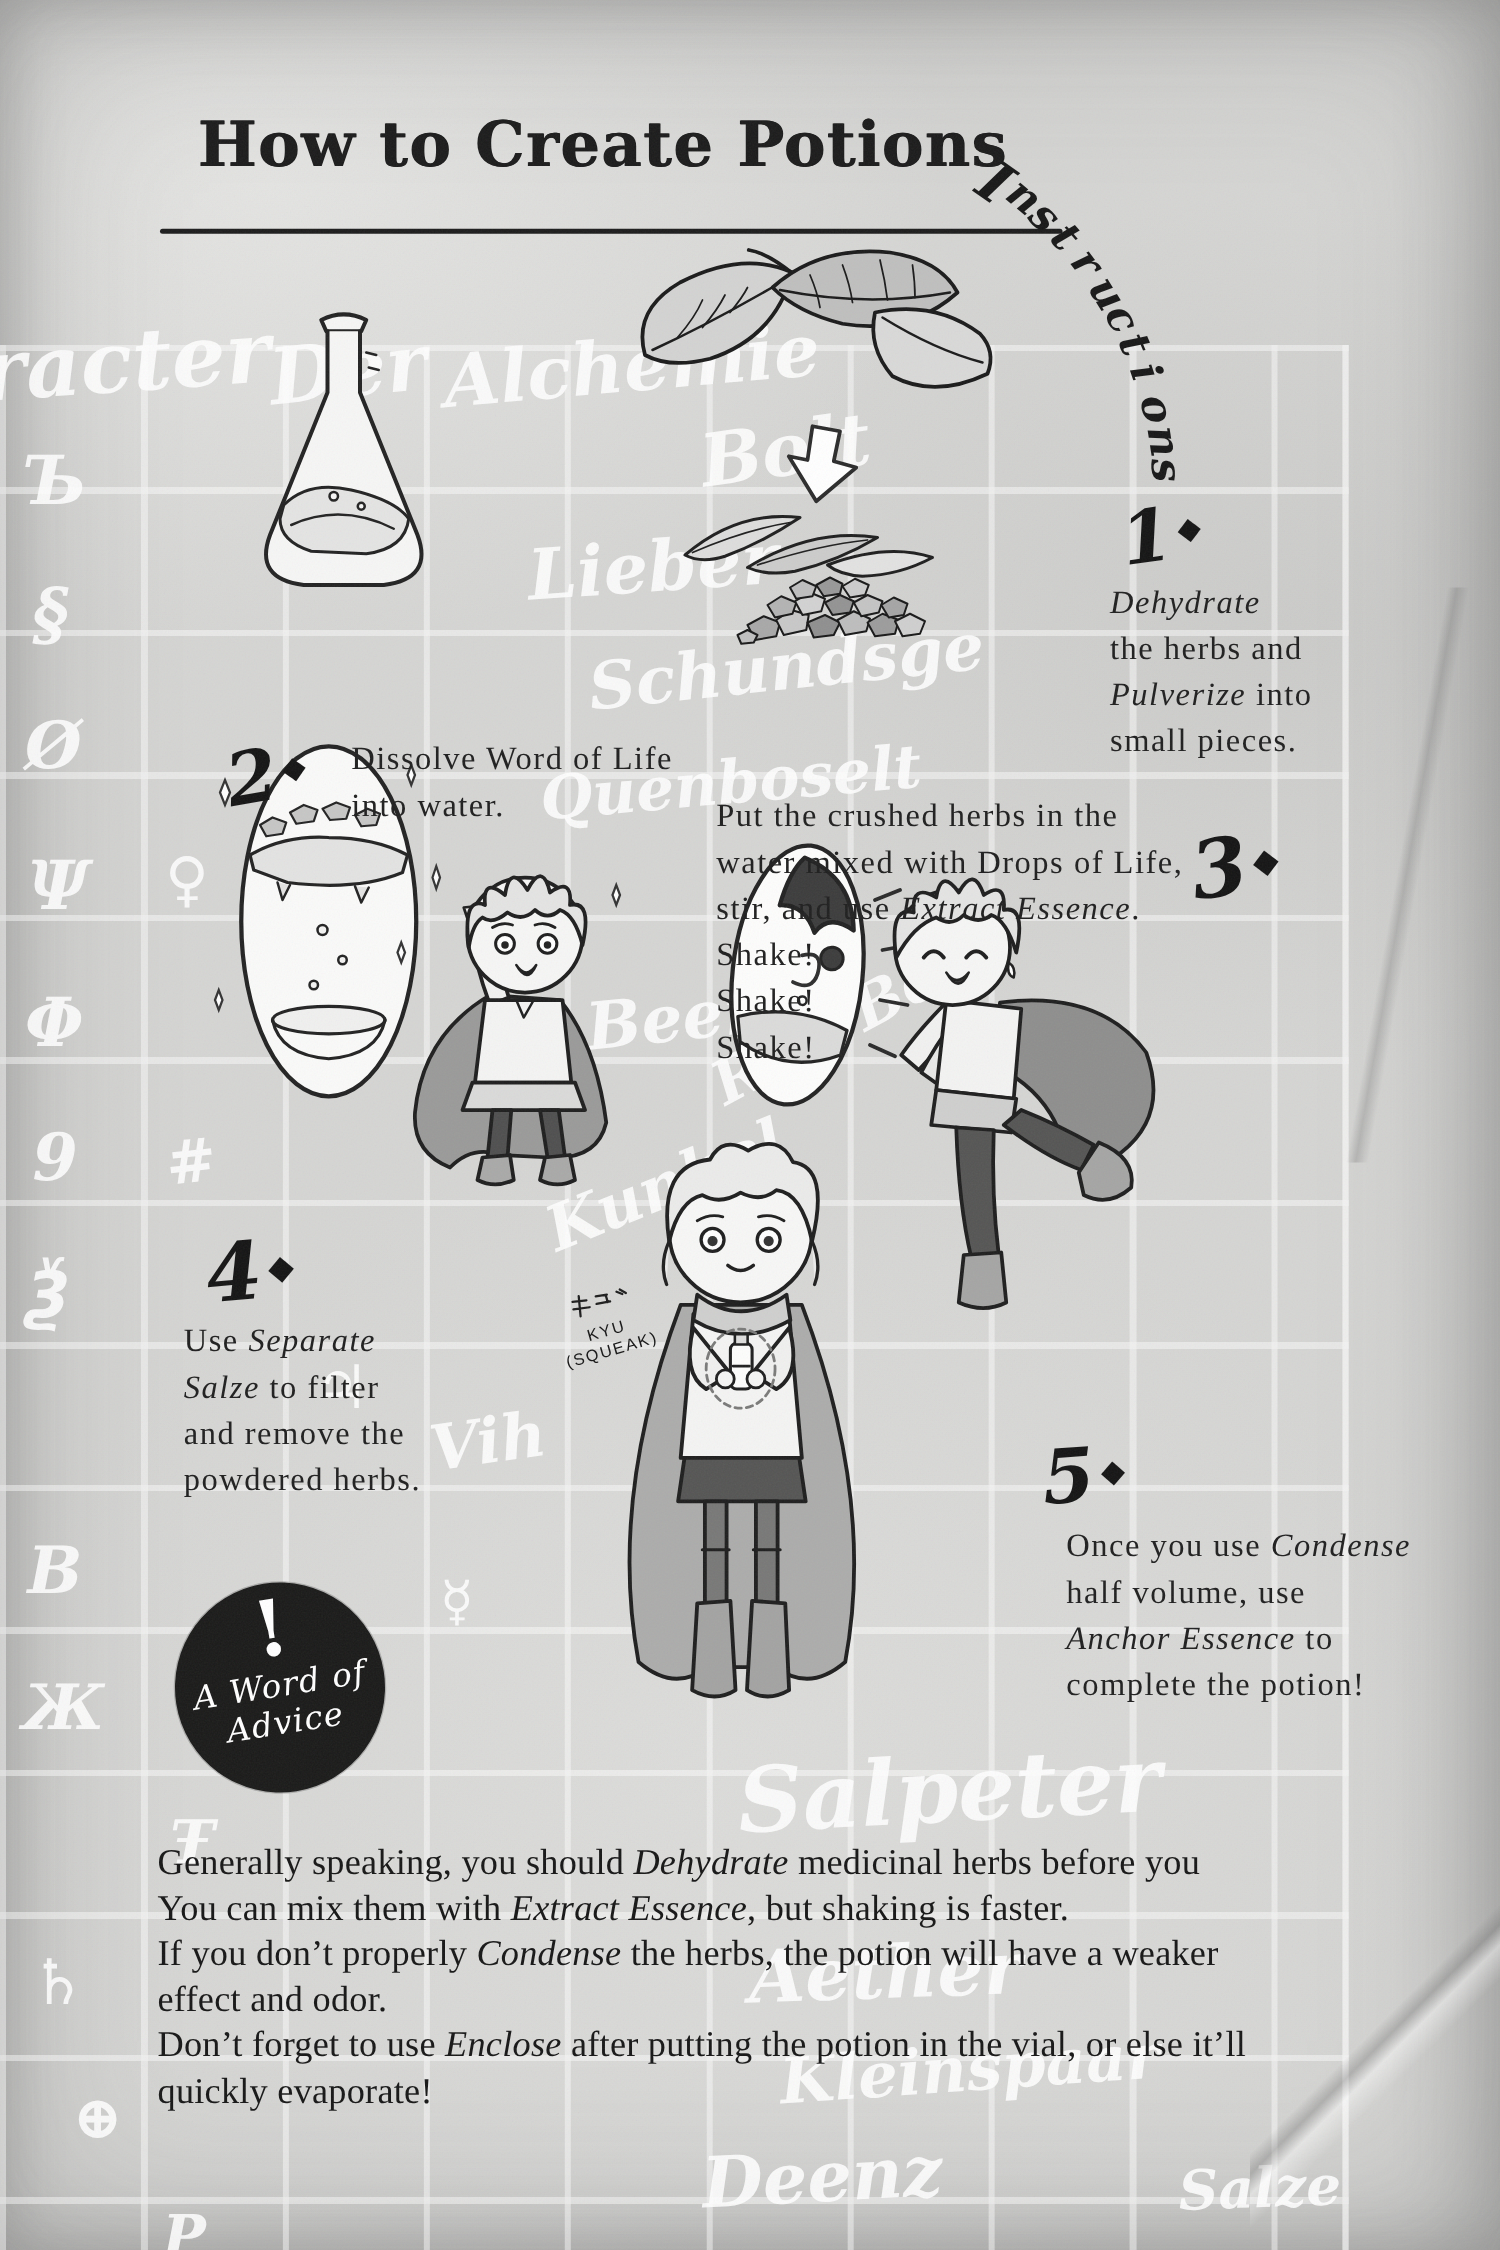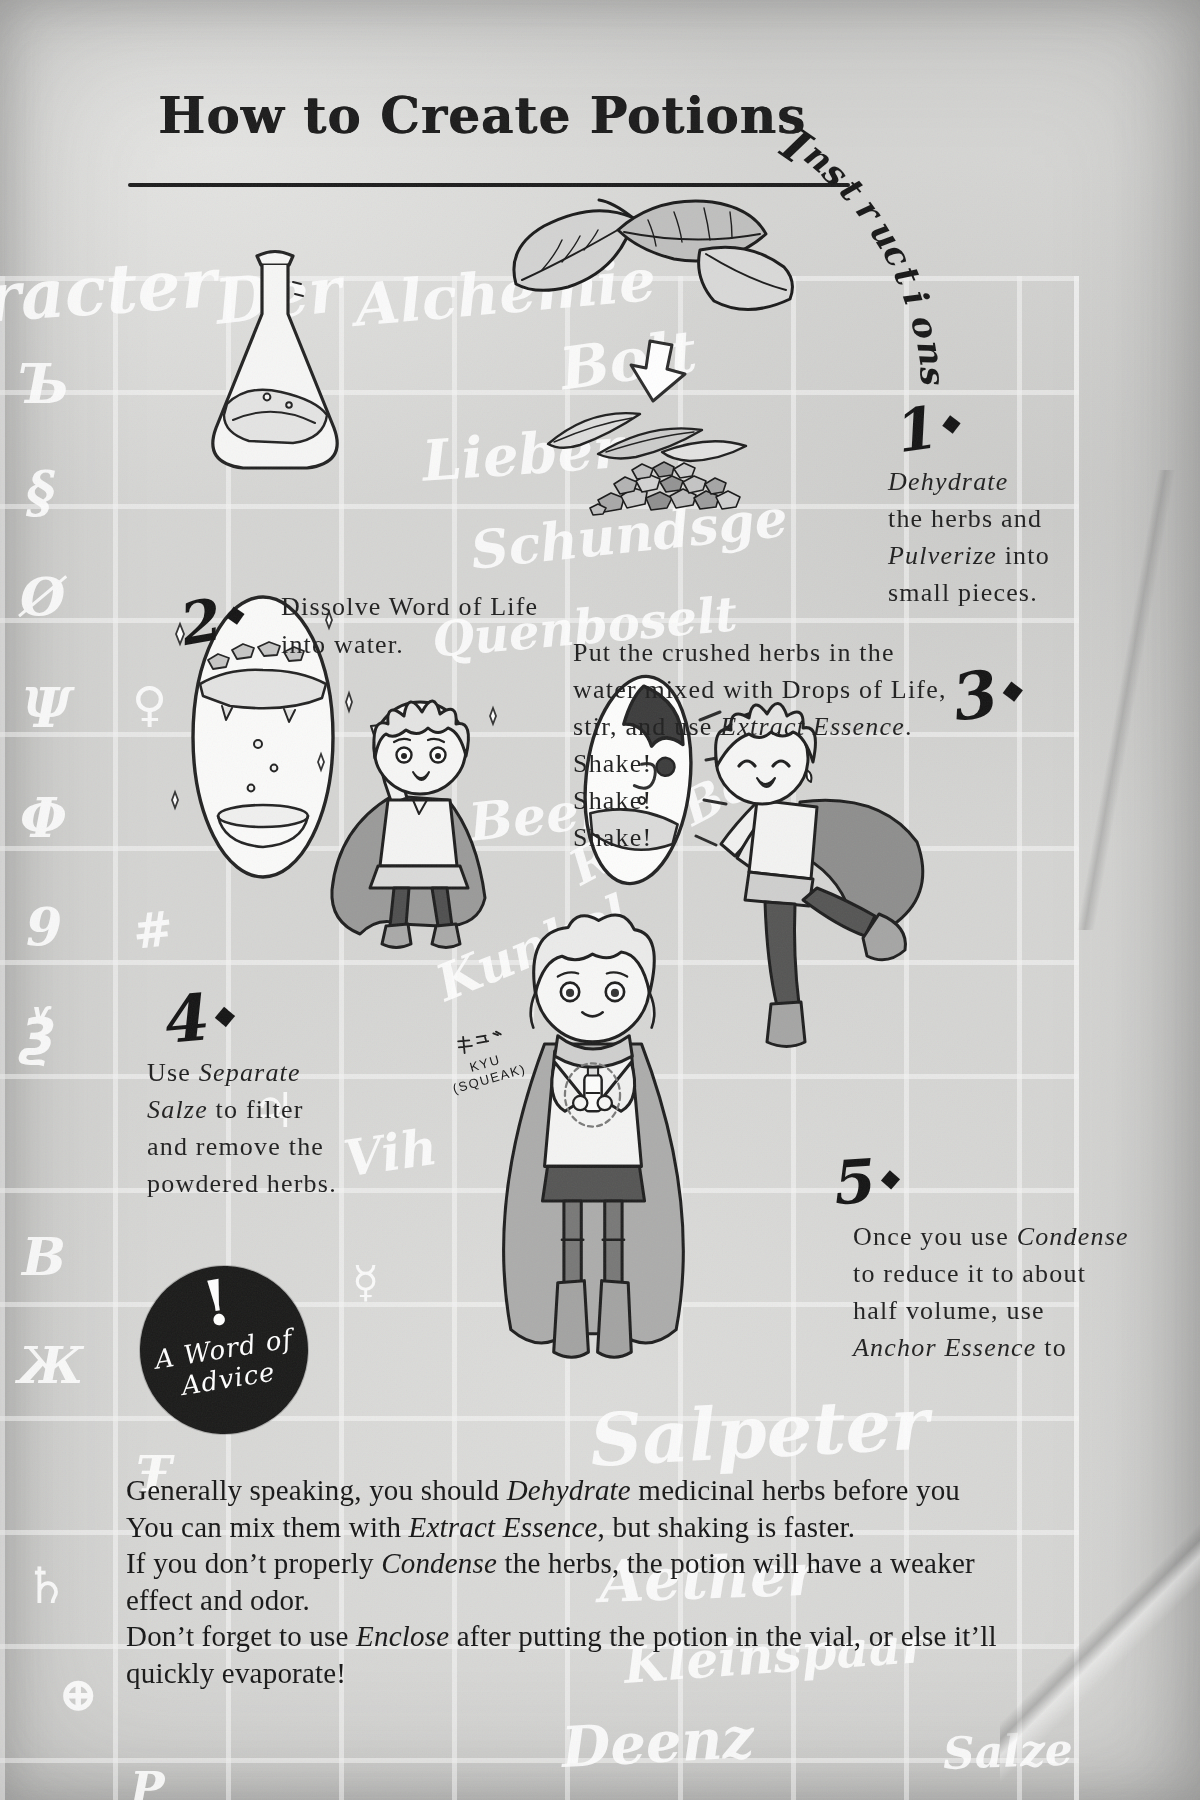--- a/index.html
+++ b/index.html
@@ -326,23 +326,23 @@
       <div class="ln"><span>Shake!</span></div>
     </div>
   <div id="text4" class="abs step-text">
       <div class="ln"><span>Use </span><em>Separate</em></div>
       <div class="ln"><em>Salze</em><span> to filter</span></div>
       <div class="ln"><span>and remove the</span></div>
       <div class="ln"><span>powdered herbs.</span></div>
     </div>
   <div id="text5" class="abs step-text">
       <div class="ln"><span>Once you use </span><em>Condense</em></div>
-      <div class="ln"><span>to reduce it to about</span></div>
       <div class="ln"><span>half volume, use</span></div>
       <div class="ln"><em>Anchor Essence</em><span> to</span></div>
+      <div class="ln"><span>complete the potion!</span></div>
     </div>
 
   <div id="kyu" class="abs">
     <svg width="48" height="20" viewBox="0 0 48 20" role="img" aria-label="キュッ">
       <g stroke="#1d1d1d" stroke-width="1.8" stroke-linecap="round" fill="none">
         <path d="M4,5 l11,2 M3,11 l13,2 M10,2 l-3,16"></path>
         <path d="M23,6 l9,1 m-10,5 l11,1 m-2,-6 l0,6"></path>
         <path d="M40,7 l4,3 m-1,-4 l4,4"></path>
       </g>
     </svg>

